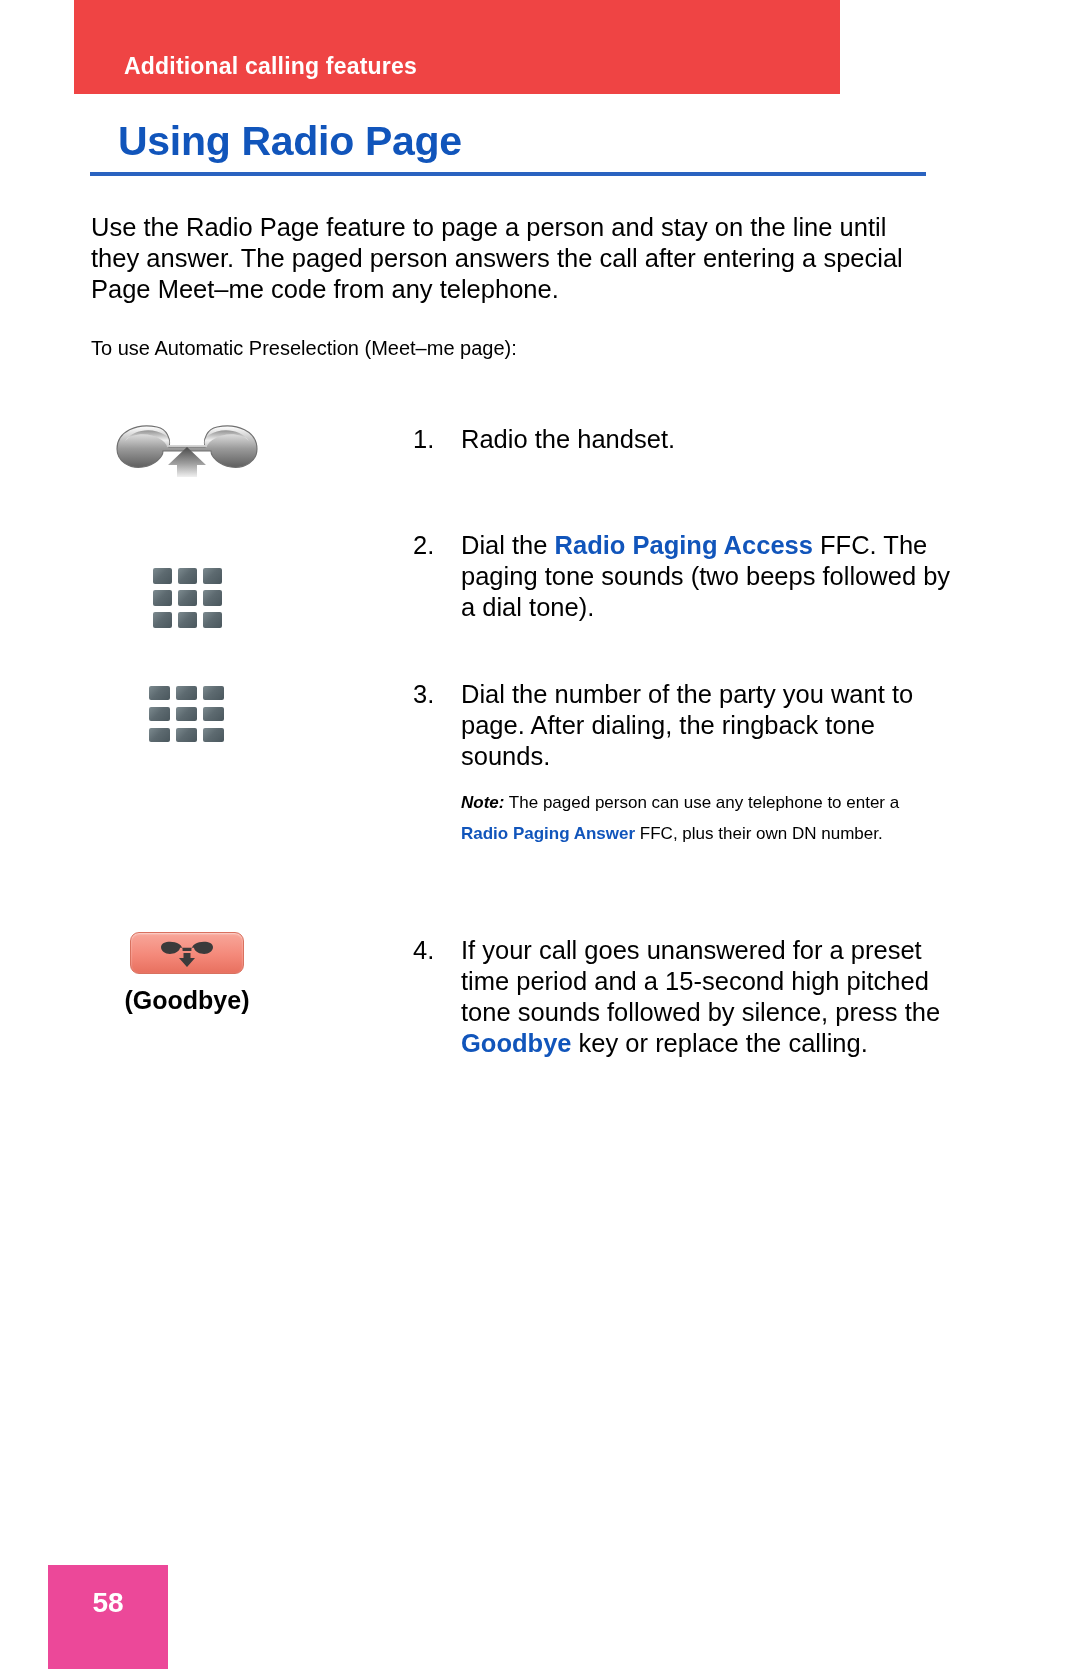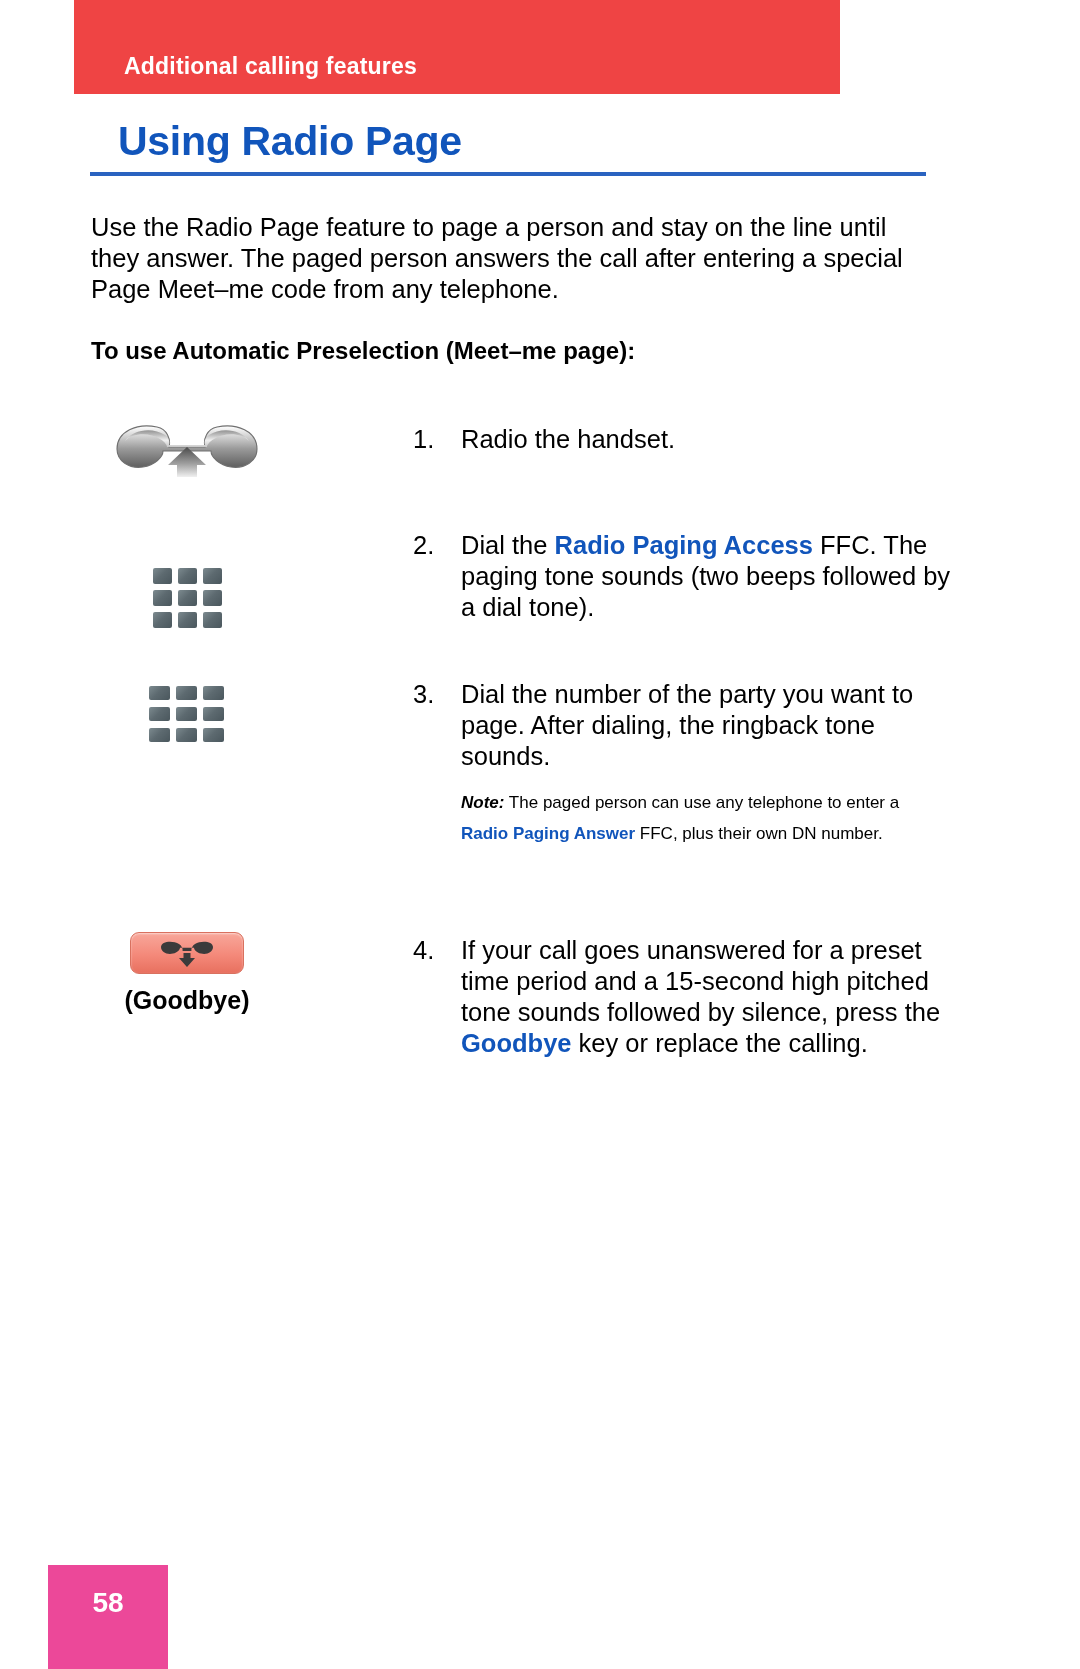--- a/index.html
+++ b/index.html
@@ -66,22 +66,22 @@
     top: 212px;
     width: 845px;
     font-size: 25.5px;
     line-height: 31px;
     color: #000000;
   }
   .subheading {
     position: absolute;
     left: 91px;
     top: 337px;
-    font-size: 24px;
-    font-weight: bold;
+    font-size: 20px;
+    font-weight: normal;
     white-space: nowrap;
   }
 
   
   .step {
     position: absolute;
     left: 91px;
     width: 860px;
   }
   .step-num {

